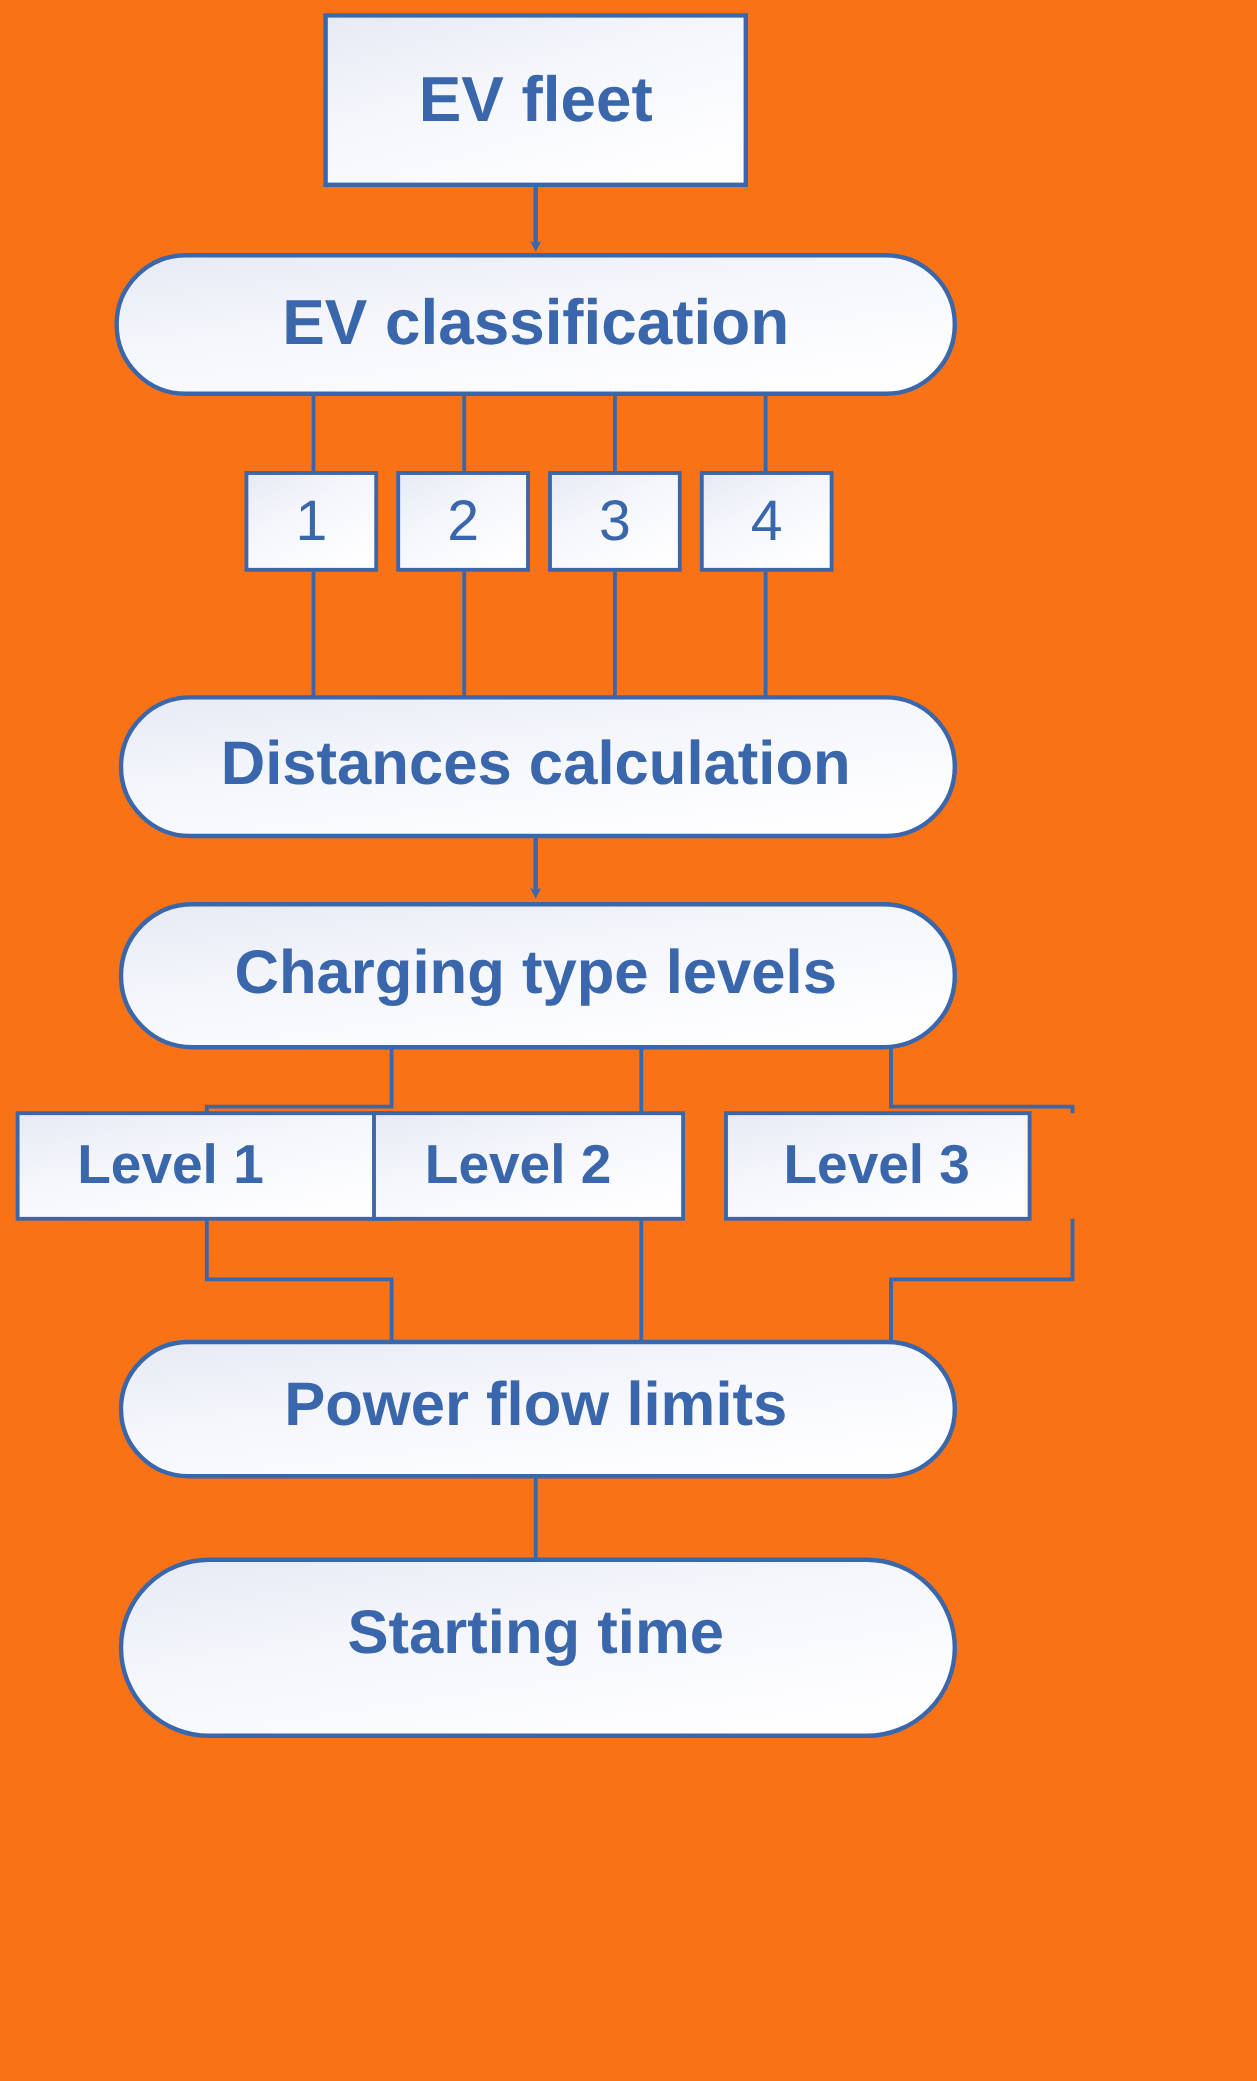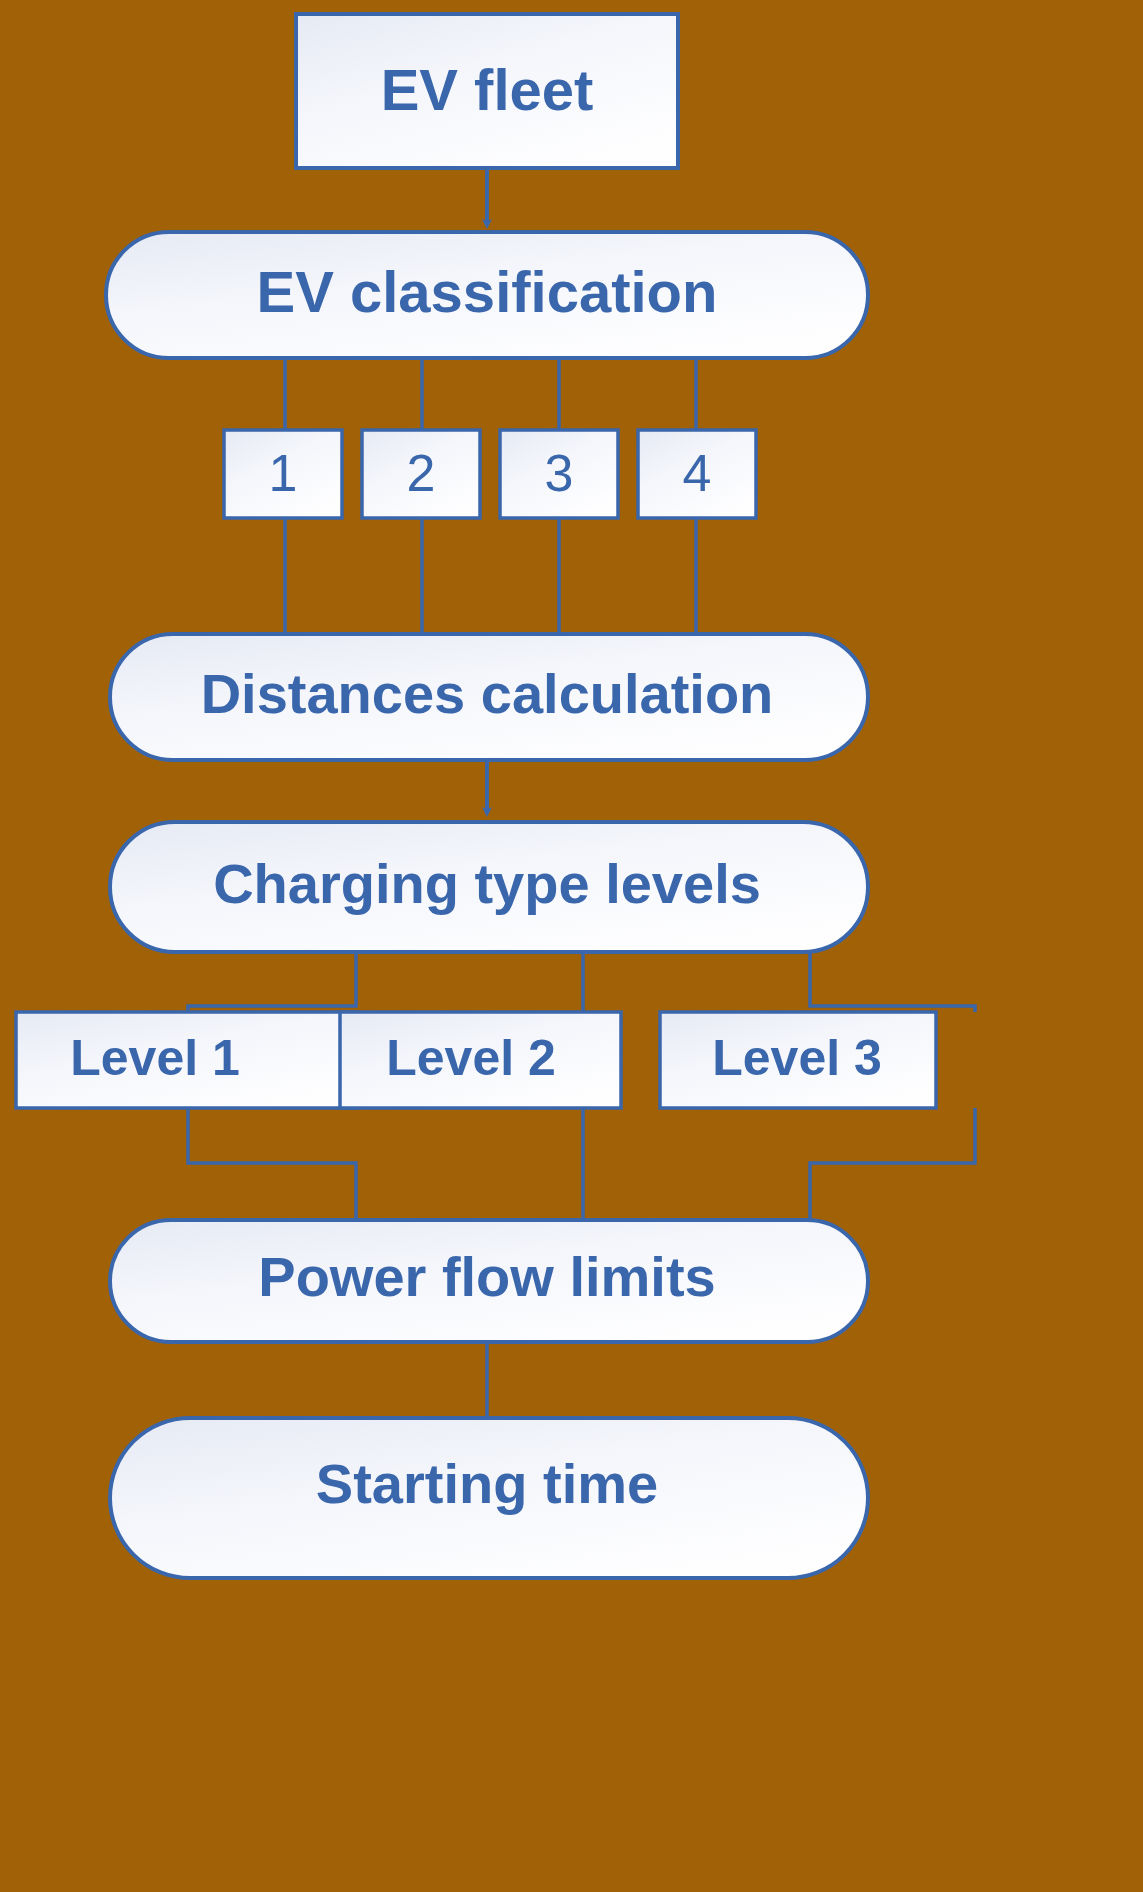--- a/index.html
+++ b/index.html
@@ -7,21 +7,21 @@
     padding: 0;
     background: #ffffff;
   }
   body {
     font-family: "Liberation Sans", sans-serif;
   }
   #flow-root {
     position: relative;
     width: 1143px;
     height: 1892px;
-    background: #a16207;
+    background: #f97316;
     overflow: hidden;
   }
   #flow-svg {
     position: absolute;
     top: 0;
     left: 0;
     width: 1143px;
     height: 1892px;
     display: block;
   }

